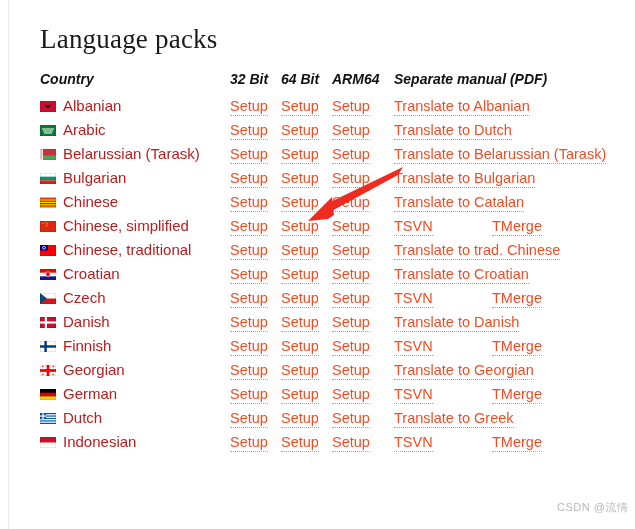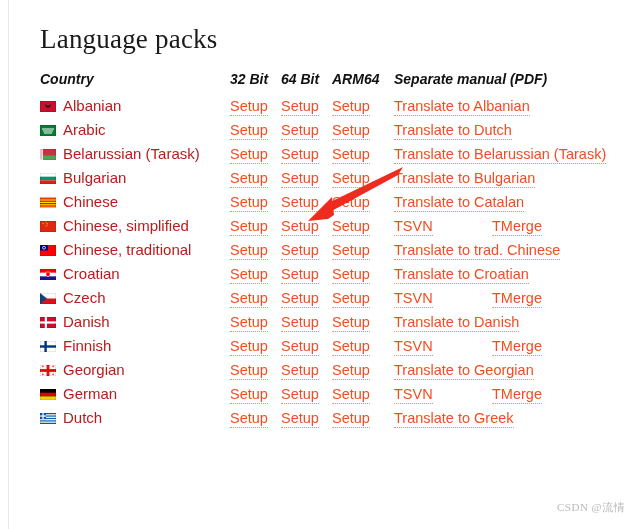--- a/index.html
+++ b/index.html
@@ -124,21 +124,21 @@
   }
 
   #watermark {
     position: absolute;
     left: 557px;
     top: 500px;
     font-size: 11px;
     color: #b9b9b9;
     letter-spacing: 0.5px;
     white-space: nowrap;
-    font-family: Liberation Serif, serif;
+    font-family: Liberation Sans, sans-serif;
   }
 </style>
 </head>
 <body>
 
 <div id="page">
 
   <div id="left-rule"></div>
 
   <div id="page-title">Language packs</div>
@@ -335,20 +335,31 @@
                 <rect width="6.1" height="6.1" fill="#0d5eaf"></rect>
                 <rect x="2.44" width="1.22" height="6.1" fill="#ffffff"></rect>
                 <rect y="2.44" width="6.1" height="1.22" fill="#ffffff"></rect>
                 <rect x="0" y="0" width="16" height="11" fill="none" stroke="rgba(0,0,0,0.18)" stroke-width="1"></rect>
               </svg></span><span>Dutch</span></td>
           <td><a class="lnk">Setup</a></td>
           <td><a class="lnk">Setup</a></td>
           <td><a class="lnk">Setup</a></td>
           <td class="manual-cell"><a class="lnk">Translate to Greek</a></td>
         </tr>
+        <tr>
+          <td class="country-cell"><span class="flag"><svg width="16" height="11" viewBox="0 0 16 11" xmlns="http://www.w3.org/2000/svg">
+                <rect width="16" height="11" fill="#ffffff"></rect>
+                <rect width="16" height="5.5" fill="#ce1126"></rect>
+                <rect x="0" y="0" width="16" height="11" fill="none" stroke="rgba(0,0,0,0.18)" stroke-width="1"></rect>
+              </svg></span><span>Indonesian</span></td>
+          <td><a class="lnk">Setup</a></td>
+          <td><a class="lnk">Setup</a></td>
+          <td><a class="lnk">Setup</a></td>
+          <td class="manual-cell"><span class="tsvn"><a class="lnk">TSVN</a></span><a class="lnk">TMerge</a></td>
+        </tr>
       </tbody>
   </table>
 
   <svg id="arrow-annotation" viewBox="0 0 110 62" xmlns="http://www.w3.org/2000/svg">
     <polygon points="105,4 100,12 30,50 26,42" fill="#ee2b1e"></polygon>
     <polygon points="10,58 34,34 36,52 30,56" fill="#ee2b1e"></polygon>
   </svg>
 
   <div id="watermark">CSDN @流情</div>
 

